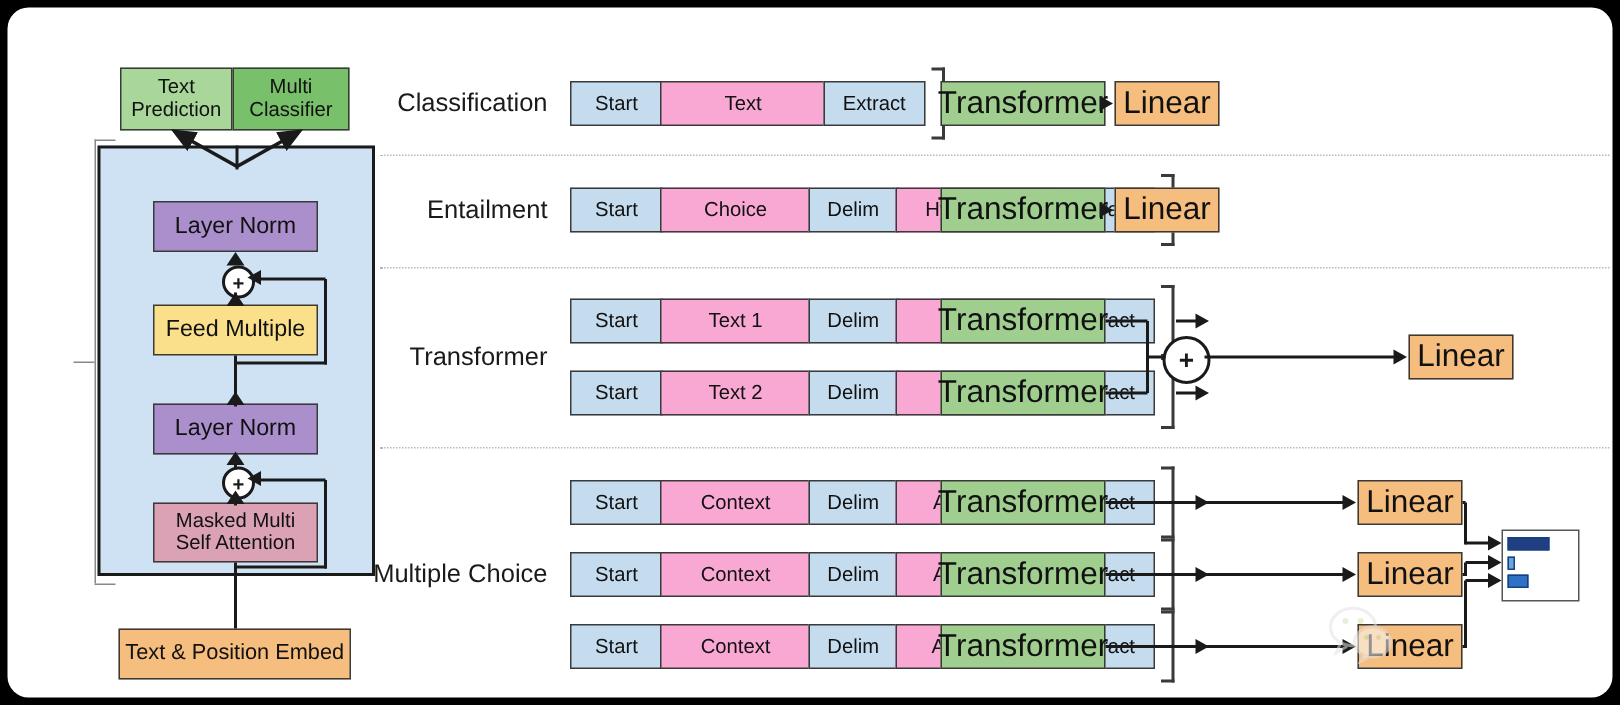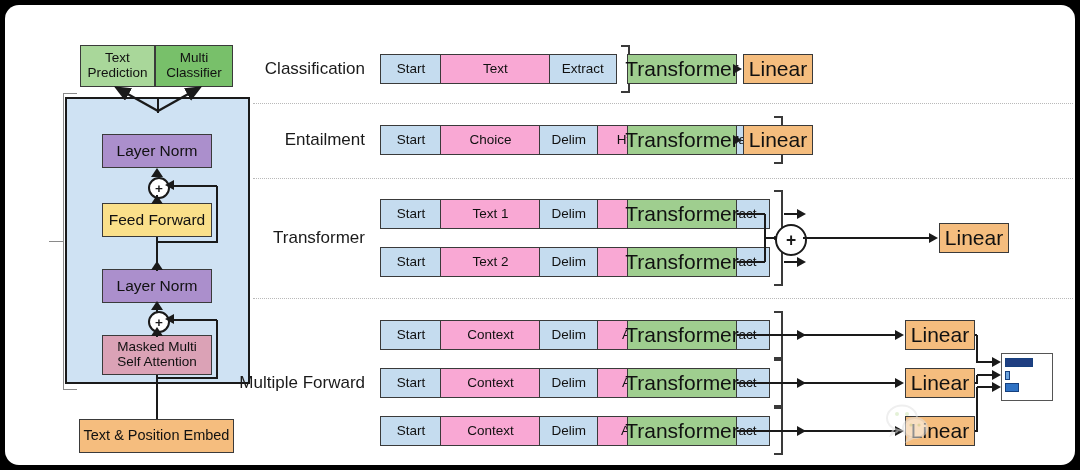--- a/index.html
+++ b/index.html
@@ -89,21 +89,21 @@
   <div class="brk-t" style="left:58px;top:88px;width:14px;"></div>
   <div class="brk-b" style="left:58px;top:384px;width:14px;"></div>
   <div class="brk-mid" style="left:44px;top:236px;width:14px;"></div>
   <div class="abs sec12x" style="left:14px;top:228px;width:28px;text-align:right;"></div>
 
   <div class="abs node lilac t15" style="left:97px;top:129px;width:110px;height:34px;">
     <span>Layer Norm</span>
   </div>
 
   <div class="abs node yellow t15" style="left:97px;top:198px;width:110px;height:34px;">
-    <span>Feed Forward</span>
+    <span>Feed Multiple</span>
   </div>
 
   <div class="abs node lilac t15" style="left:97px;top:264px;width:110px;height:34px;">
     <span>Layer Norm</span>
   </div>
 
   <div class="abs node orange t14" style="left:74px;top:414px;width:155px;height:34px;">
     <span>Text &amp; Position Embed</span>
   </div>
 
@@ -185,21 +185,21 @@
       <div class="arrow-right" style="left:791.5999999999999px;top:251.5px;"></div>
       <div class="abs node green t16" style="left:622px;top:242px;width:110px;height:30px;">Transformer</div>
       <div class="hline" style="left:732px;top:207.8px;width:28px;"></div>
       <div class="hline" style="left:732px;top:255.8px;width:28px;"></div>
       <div class="vline" style="left:758.8px;top:209px;height:48px;"></div>
       <div class="plus t17" style="left:770px;top:219px;width:28px;height:28px;">+</div>
       <div class="hline" style="left:760px;top:231.8px;width:12px;"></div>
       <div class="hline" style="left:798px;top:231.8px;width:127px;"></div>
       <div class="arrow-right" style="left:924px;top:227.5px;"></div>
       <div class="abs node orange t16" style="left:934px;top:218px;width:70px;height:30px;">Linear</div>
-      <div class="abs rowlabel" style="left:180px;top:368px;width:180px;">Multiple Forward</div>
+      <div class="abs rowlabel" style="left:180px;top:368px;width:180px;">Multiple Choice</div>
       <div class="abs node blue t13" style="left:375px;top:315px;width:62px;height:30px;margin-left:0px;">Start</div>
       <div class="abs node purple t13" style="left:437px;top:315px;width:100px;height:30px;margin-left:-1.6px;">Context</div>
       <div class="abs node blue t13" style="left:535.4px;top:315px;width:60px;height:30px;margin-left:-1.6px;">Delim</div>
       <div class="abs node purple t13" style="left:593.8px;top:315px;width:106px;height:30px;margin-left:-1.6px;">Answer 1</div>
       <div class="abs node blue t13" style="left:698.1999999999999px;top:315px;width:68px;height:30px;margin-left:-1.6px;">Extract</div>
       <div class="abs tbrk" style="left:768.5999999999999px;top:306px;width:9px;height:48px;"></div>
       <div class="hline" style="left:778.5999999999999px;top:328.8px;width:14px;"></div>
       <div class="arrow-right" style="left:791.5999999999999px;top:324.5px;"></div>
       <div class="abs node green t16" style="left:622px;top:315px;width:110px;height:30px;">Transformer</div>
       <div class="hline" style="left:732px;top:328.8px;width:159px;"></div>

